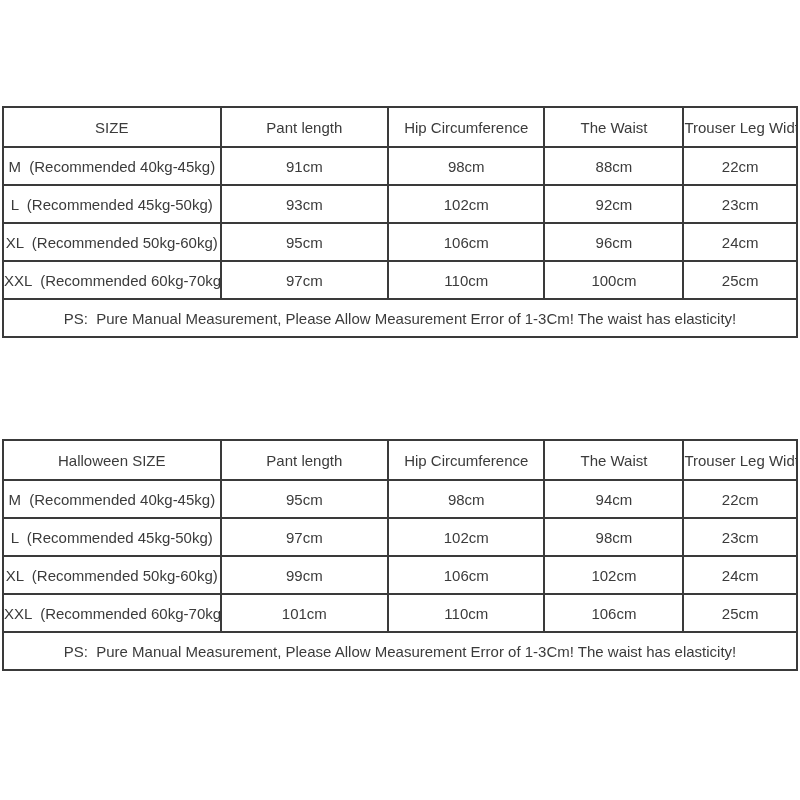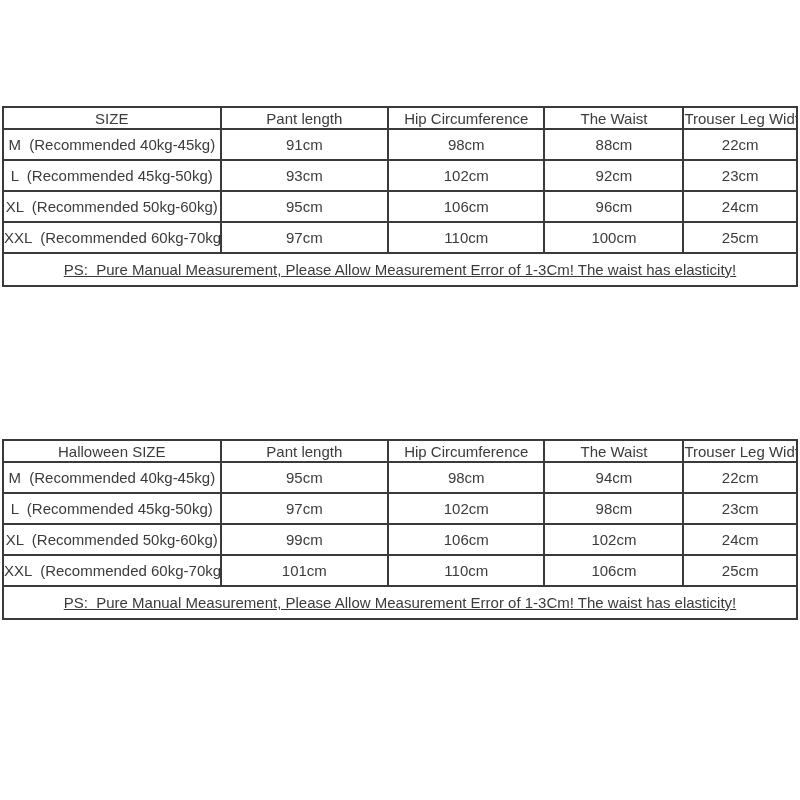--- a/index.html
+++ b/index.html
@@ -32,23 +32,23 @@
     border: 2px solid #3a3a3a;
     text-align: center;
     vertical-align: middle;
     font-size: 15px;
     font-weight: 400;
     color: #3b3b3b;
     white-space: pre;
     overflow: hidden;
     padding: 0;
   }
-  table.size-table thead tr { height: 22px; }
-  table.size-table tbody tr { height: 31px; margin-top: 19px; }
-  table.size-table tr.footnote-row td { height: 31px; text-decoration: underline; }
+  table.size-table thead tr { height: 40px; }
+  table.size-table tbody tr { height: 38px; margin-top: 19px; }
+  table.size-table tr.footnote-row td { height: 31px; }
   #size-table-regular   { top: 106px; }
   #size-table-halloween { top: 439px; }
 </style>
 </head>
 <body>
 
 <div class="page">
   <table class="size-table" id="size-table-regular">
       <colgroup>
         <col style="width: 27.4%;">

